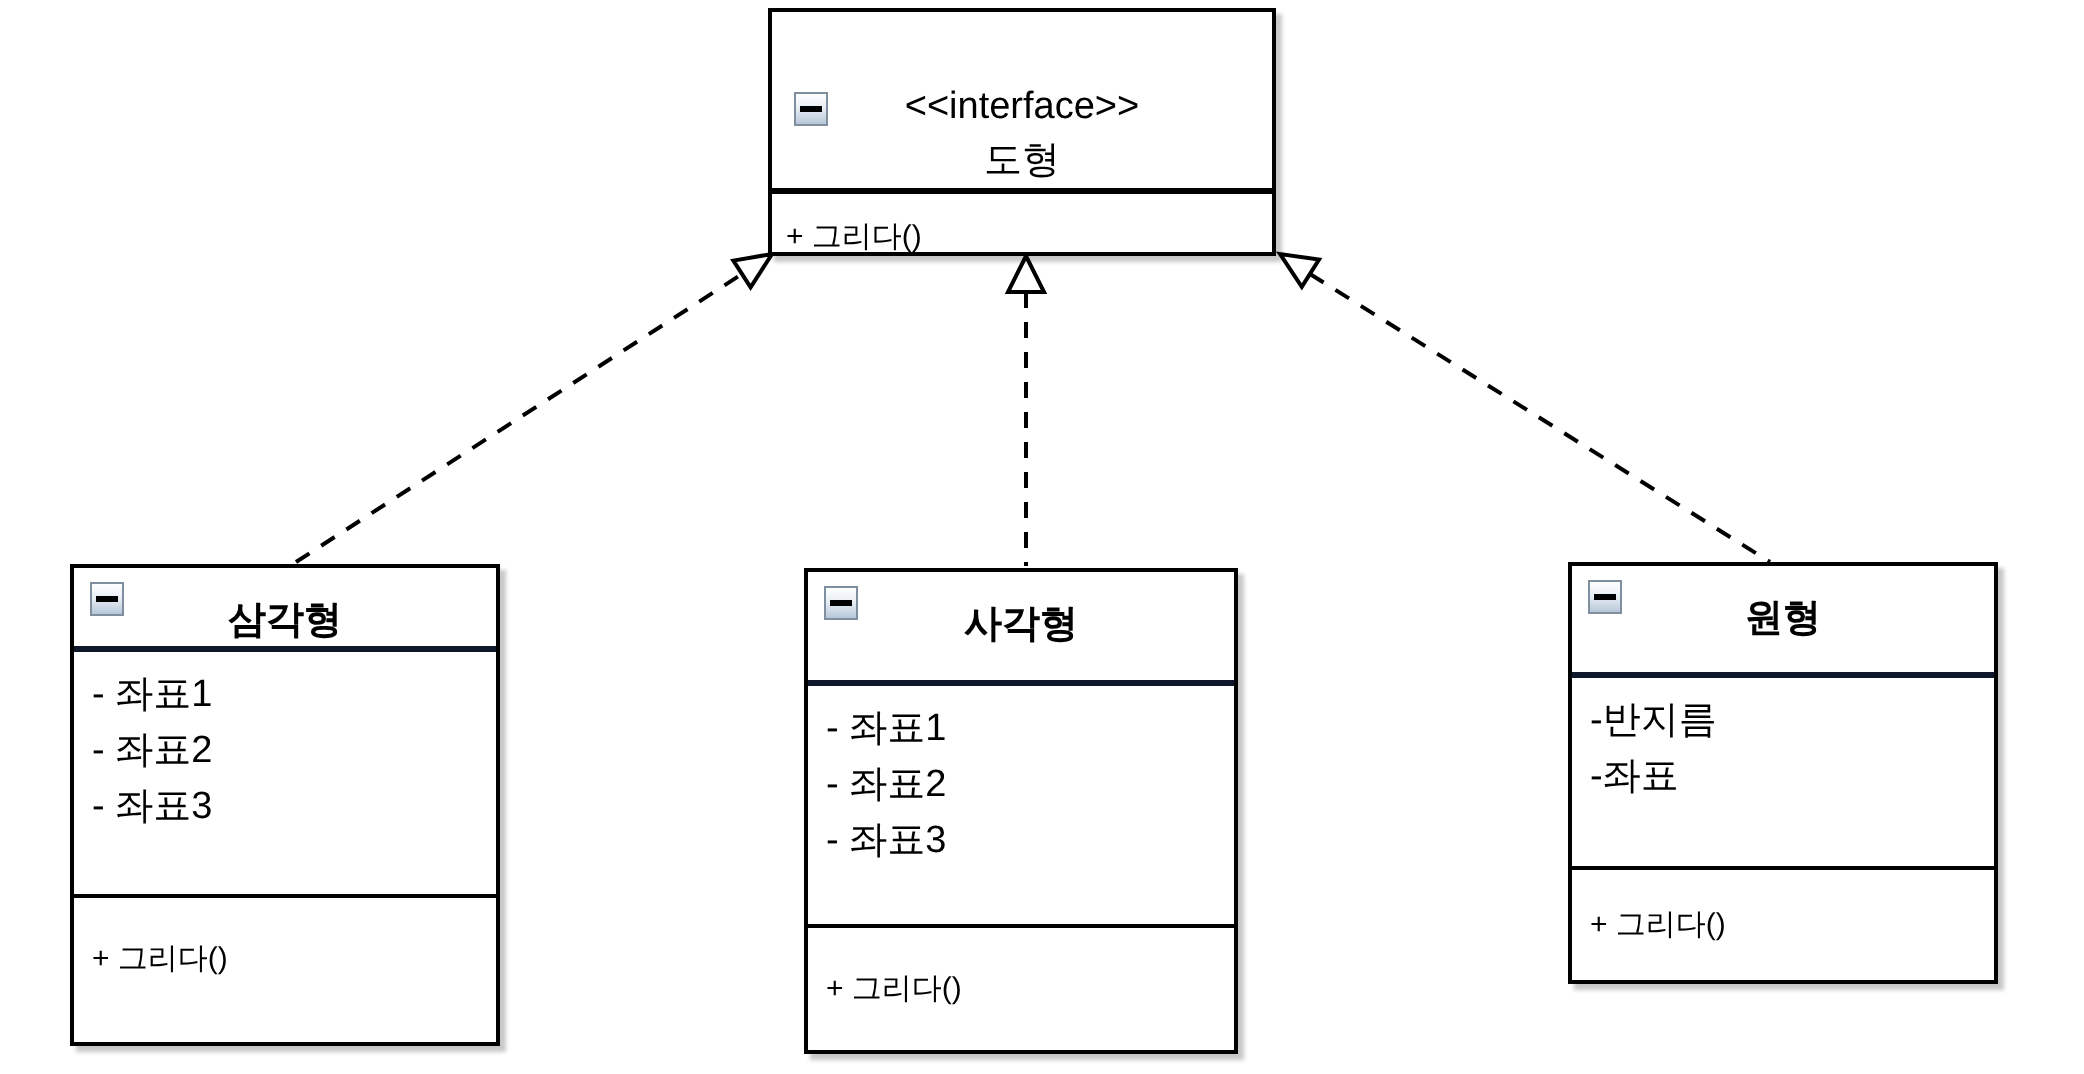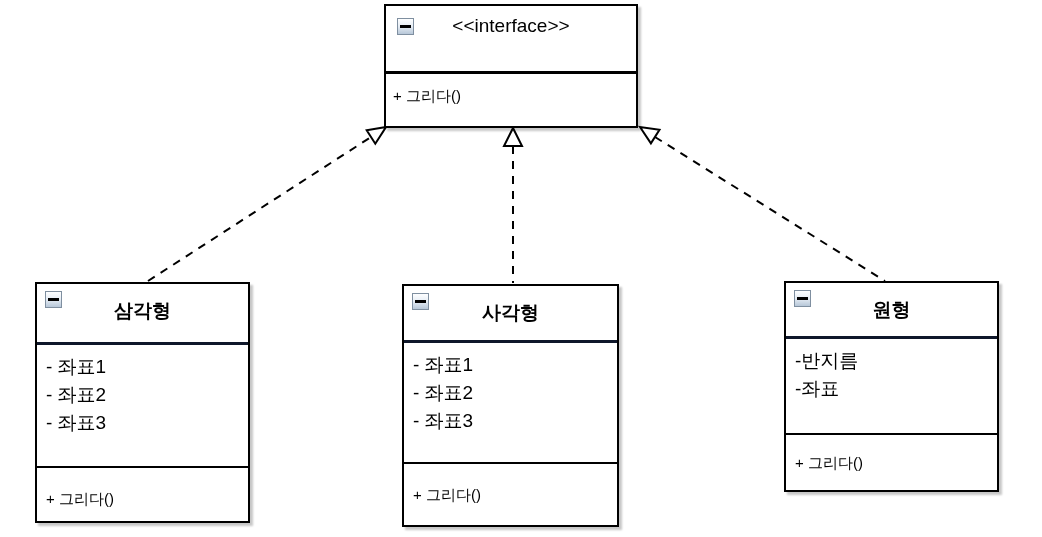--- a/index.html
+++ b/index.html
@@ -63,33 +63,34 @@
       <line x1="513" y1="146" x2="513" y2="283" stroke="#000" stroke-width="2" stroke-dasharray="8 7"></line>
       <polygon points="513,128 504,146 522,146" fill="#fff" stroke="#000" stroke-width="2"></polygon>
     </g>
     <g>
       <line x1="655" y1="137" x2="885" y2="281" stroke="#000" stroke-width="2" stroke-dasharray="8 7"></line>
       <polygon points="640,127 650.9,143.4 659.5,129.8" fill="#fff" stroke="#000" stroke-width="2"></polygon>
     </g>
   </svg>
 
   <div class="uml-box" style="left:384px;top:4px;width:254px;height:124px;">
-    <div class="compartment hdr iface-hdr" style="height:65px;">
+    <div class="compartment hdr iface-hdr" style="height:65px;margin-top:28px;">
       <span class="collapse-btn" style="left:11px;top:12px;">
         <span class="minus-bar"></span>
       </span>
       <div class="iface-line">&lt;&lt;interface&gt;&gt;</div>
+      <div class="iface-line">도형</div>
     </div>
     <div class="compartment iface-methods">
       <div class="method-row">+ 그리다()</div>
     </div>
   </div>
 
   <div class="uml-box" style="left:35px;top:282px;width:215px;height:241px;">
-    <div class="compartment hdr" style="height:58px;border-radius:23px;">
+    <div class="compartment hdr" style="height:39px;border-radius:23px;">
       <span class="collapse-btn" style="left:8px;top:7px;">
         <span class="minus-bar"></span>
       </span>
       <div class="class-name" style="line-height:53px;">삼각형</div>
     </div>
     <div class="compartment attrs" style="height:124px;">
       <div class="attr-row">- 좌표1</div>
       <div class="attr-row">- 좌표2</div>
       <div class="attr-row">- 좌표3</div>
     </div>

